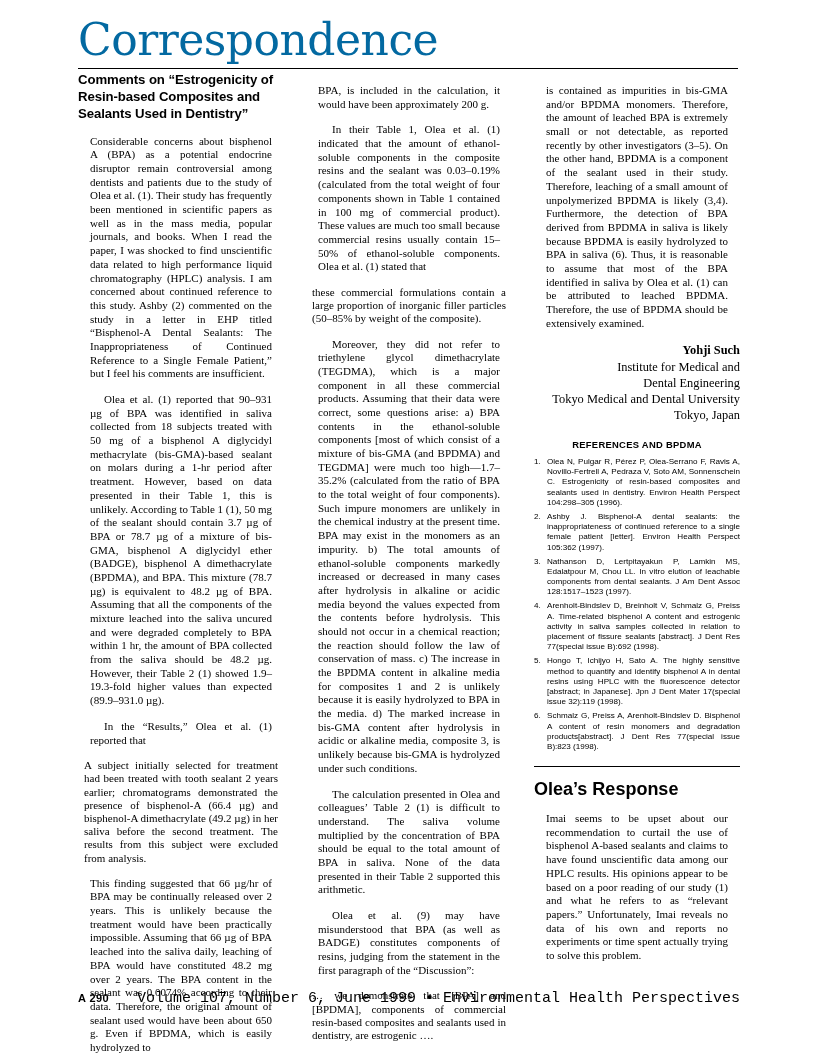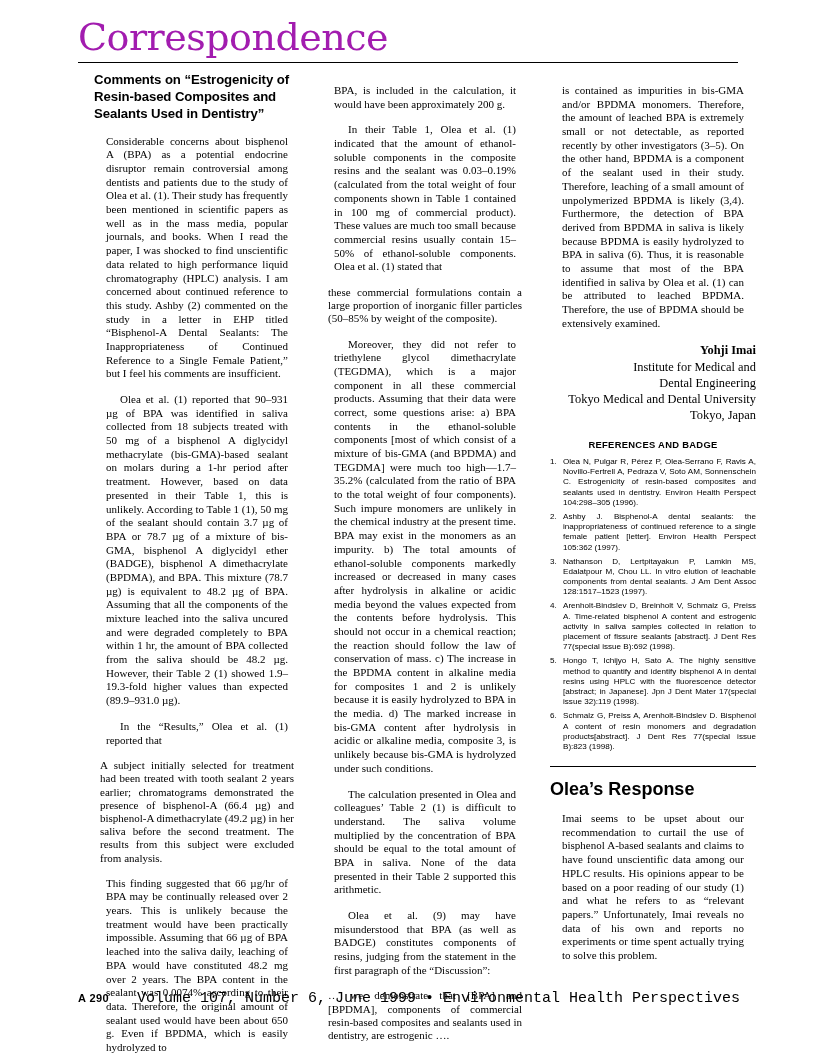--- a/index.html
+++ b/index.html
@@ -22,35 +22,35 @@
     height: 1059px;
   }
   .masthead {
     position: absolute;
     left: 78px;
     top: 18px;
     width: 660px;
   }
   .masthead-title {
     font-family: "DejaVu Serif", serif;
-    font-size: 38px;
+    font-size: 44px;
     font-weight: normal;
     letter-spacing: -0.5px;
-    color: #a21caf;
+    color: #0369a1;
     line-height: 1;
     padding-bottom: 4px;
   }
   .masthead-rule {
     border-bottom: 1.6px solid #000;
     width: 660px;
     margin-top: 2px;
   }
   .columns {
     position: absolute;
-    left: 94px;
+    left: 78px;
     top: 72px;
     width: 662px;
     height: 890px;
     display: flex;
     gap: 22px;
   }
   .col {
     width: 206px;
     position: relative;
   }
@@ -178,28 +178,28 @@
       <p class="body">The calculation presented in Olea and colleagues’ Table 2 (1) is difficult to understand. The saliva volume multiplied by the concentration of BPA should be equal to the total amount of BPA in saliva. None of the data presented in their Table 2 supported this arithmetic.</p>
       <p class="body">Olea et al. (9) may have misunderstood that BPA (as well as BADGE) constitutes components of resins, judging from the statement in the first paragraph of the “Discussion”:</p>
       <p class="extract">… we demonstrate that [BPA] and [BPDMA], components of commercial resin-based composites and sealants used in dentistry, are estrogenic ….</p>
 
     </div>
 
     <div class="col">
       <p class="body noindent">is contained as impurities in bis-GMA and/or BPDMA monomers. Therefore, the amount of leached BPA is extremely small or not detectable, as reported recently by other investigators (3–5). On the other hand, BPDMA is a component of the sealant used in their study. Therefore, leaching of a small amount of unpolymerized BPDMA is likely (3,4). Furthermore, the detection of BPA derived from BPDMA in saliva is likely because BPDMA is easily hydrolyzed to BPA in saliva (6). Thus, it is reasonable to assume that most of the BPA identified in saliva by Olea et al. (1) can be attributed to leached BPDMA. Therefore, the use of BPDMA should be extensively examined.</p>
 
       <div class="sig">
-        <div class="name">Yohji Imai</div>
+        <div class="name">Yohji Such</div>
         <div>Institute for Medical and</div>
         <div>Dental Engineering</div>
         <div>Tokyo Medical and Dental University</div>
         <div>Tokyo, Japan</div>
       </div>
 
-      <div class="refs-head">REFERENCES AND BADGE</div>
+      <div class="refs-head">REFERENCES AND BPDMA</div>
       <ol class="refs">
         <li><span class="num">1.</span><span>Olea N, Pulgar R, Pérez P, Olea-Serrano F, Ravis A, Novillo-Fertrell A, Pedraza V, Soto AM, Sonnenschein C. Estrogenicity of resin-based composites and sealants used in dentistry. Environ Health Perspect 104:298–305 (1996).</span></li>
         <li><span class="num">2.</span><span>Ashby J. Bisphenol-A dental sealants: the inappropriateness of continued reference to a single female patient [letter]. Environ Health Perspect 105:362 (1997).</span></li>
         <li><span class="num">3.</span><span>Nathanson D, Lertpitayakun P, Lamkin MS, Edalatpour M, Chou LL. In vitro elution of leachable components from dental sealants. J Am Dent Assoc 128:1517–1523 (1997).</span></li>
         <li><span class="num">4.</span><span>Arenholt-Bindslev D, Breinholt V, Schmalz G, Preiss A. Time-related bisphenol A content and estrogenic activity in saliva samples collected in relation to placement of fissure sealants [abstract]. J Dent Res 77(special issue B):692 (1998).</span></li>
         <li><span class="num">5.</span><span>Hongo T, Ichijyo H, Sato A. The highly sensitive method to quantify and identify bisphenol A in dental resins using HPLC with the fluorescence detector [abstract; in Japanese]. Jpn J Dent Mater 17(special issue 32):119 (1998).</span></li>
         <li><span class="num">6.</span><span>Schmalz G, Preiss A, Arenholt-Bindslev D. Bisphenol A content of resin monomers and degradation products[abstract]. J Dent Res 77(special issue B):823 (1998).</span></li>
       </ol>
 
       <div class="hr-thin"></div>

